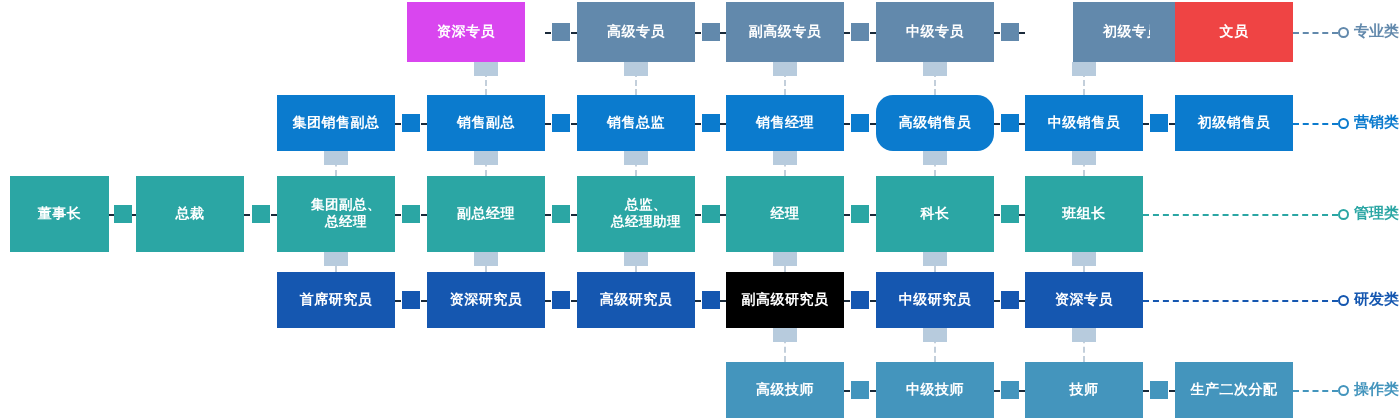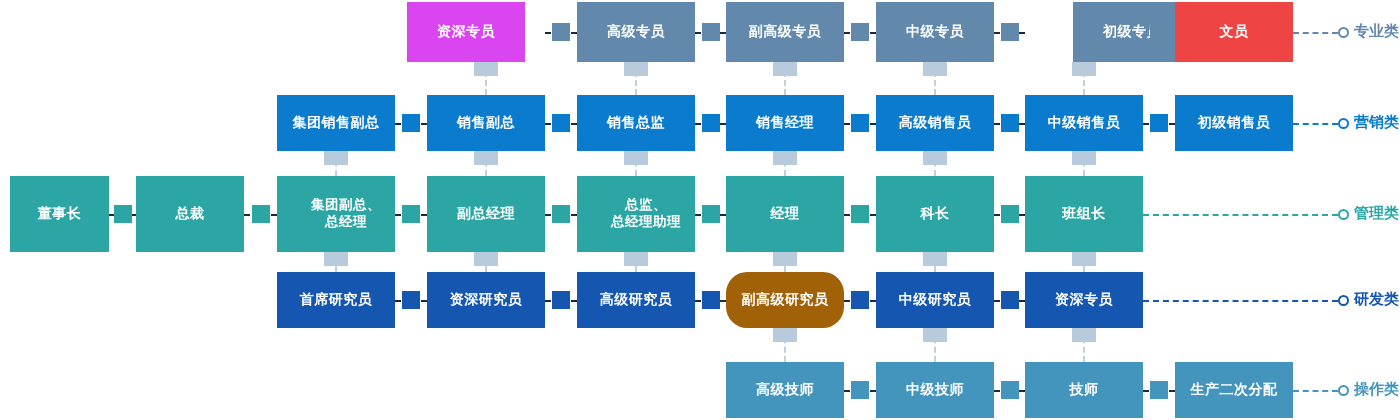--- a/index.html
+++ b/index.html
@@ -145,21 +145,21 @@
     <div class="hline" style="left: 844px; top: 123px; width: 32px; border-top-color: rgb(26, 42, 58);"></div>
     <div class="hconn" style="left: 851px; top: 114px; width: 18px; height: 18px; background: rgb(11, 123, 206);"></div>
     <div class="hline" style="left: 994px; top: 123px; width: 31px; border-top-color: rgb(26, 42, 58);"></div>
     <div class="hconn" style="left: 1000.5px; top: 114px; width: 18px; height: 18px; background: rgb(11, 123, 206);"></div>
     <div class="hline" style="left: 1143px; top: 123px; width: 32px; border-top-color: rgb(26, 42, 58);"></div>
     <div class="hconn" style="left: 1150px; top: 114px; width: 18px; height: 18px; background: rgb(11, 123, 206);"></div>
     <div class="node" style="left: 277px; top: 95px; width: 118px; height: 56px; background: rgb(11, 123, 206); white-space: pre-line;">集团销售副总</div>
     <div class="node" style="left: 427px; top: 95px; width: 118px; height: 56px; background: rgb(11, 123, 206); white-space: pre-line;">销售副总</div>
     <div class="node" style="left: 577px; top: 95px; width: 118px; height: 56px; background: rgb(11, 123, 206); white-space: pre-line;">销售总监</div>
     <div class="node" style="left: 726px; top: 95px; width: 118px; height: 56px; background: rgb(11, 123, 206); white-space: pre-line;">销售经理</div>
-    <div class="node" style="left: 876px; top: 95px; width: 118px; height: 56px; background: rgb(11, 123, 206); white-space: pre-line;">高级销售员</div>
+    <div class="node" style="left: 876px; top: 95px; width: 118px; height: 56px; background: rgb(11, 123, 206); white-space: pre-line; border-radius: 17px;">高级销售员</div>
     <div class="node" style="left: 1025px; top: 95px; width: 118px; height: 56px; background: rgb(11, 123, 206); white-space: pre-line;">中级销售员</div>
     <div class="node" style="left: 1175px; top: 95px; width: 118px; height: 56px; background: rgb(11, 123, 206); white-space: pre-line;">初级销售员</div>
     <div class="legend-line" style="left: 1293px; top: 123px; width: 45px; border-top: 2px dashed rgb(11, 123, 206);"></div>
     <div class="legend-dot" style="left: 1338px; top: 117.5px; border: 2.5px solid rgb(11, 123, 206);"></div>
     <div class="legend-label" style="left: 1354px; top: 113px; color: rgb(11, 123, 206);">营销类</div>
     <div class="hline" style="left: 109px; top: 214px; width: 27px; border-top-color: rgb(26, 42, 58);"></div>
     <div class="hconn" style="left: 113.5px; top: 205px; width: 18px; height: 18px; background: rgb(43, 166, 164);"></div>
     <div class="hline" style="left: 244px; top: 214px; width: 33px; border-top-color: rgb(26, 42, 58);"></div>
     <div class="hconn" style="left: 251.5px; top: 205px; width: 18px; height: 18px; background: rgb(43, 166, 164);"></div>
     <div class="hline" style="left: 395px; top: 214px; width: 32px; border-top-color: rgb(26, 42, 58);"></div>
@@ -191,21 +191,21 @@
     <div class="hconn" style="left: 552px; top: 291px; width: 18px; height: 18px; background: rgb(21, 87, 176);"></div>
     <div class="hline" style="left: 695px; top: 300px; width: 31px; border-top-color: rgb(26, 42, 58);"></div>
     <div class="hconn" style="left: 701.5px; top: 291px; width: 18px; height: 18px; background: rgb(21, 87, 176);"></div>
     <div class="hline" style="left: 844px; top: 300px; width: 32px; border-top-color: rgb(26, 42, 58);"></div>
     <div class="hconn" style="left: 851px; top: 291px; width: 18px; height: 18px; background: rgb(21, 87, 176);"></div>
     <div class="hline" style="left: 994px; top: 300px; width: 31px; border-top-color: rgb(26, 42, 58);"></div>
     <div class="hconn" style="left: 1000.5px; top: 291px; width: 18px; height: 18px; background: rgb(21, 87, 176);"></div>
     <div class="node" style="left: 277px; top: 272px; width: 118px; height: 56px; background: rgb(21, 87, 176); white-space: pre-line;">首席研究员</div>
     <div class="node" style="left: 427px; top: 272px; width: 118px; height: 56px; background: rgb(21, 87, 176); white-space: pre-line;">资深研究员</div>
     <div class="node" style="left: 577px; top: 272px; width: 118px; height: 56px; background: rgb(21, 87, 176); white-space: pre-line;">高级研究员</div>
-    <div class="node" style="left: 726px; top: 272px; width: 118px; height: 56px; background: #a16207; white-space: pre-line; border-radius: 21px;">副高级研究员</div>
+    <div class="node" style="left: 726px; top: 272px; width: 118px; height: 56px; background: #000000; white-space: pre-line;">副高级研究员</div>
     <div class="node" style="left: 876px; top: 272px; width: 118px; height: 56px; background: rgb(21, 87, 176); white-space: pre-line;">中级研究员</div>
     <div class="node" style="left: 1025px; top: 272px; width: 118px; height: 56px; background: rgb(21, 87, 176); white-space: pre-line;">资深专员</div>
     <div class="legend-line" style="left: 1143px; top: 300px; width: 195px; border-top: 2px dashed rgb(21, 87, 176);"></div>
     <div class="legend-dot" style="left: 1338px; top: 294.5px; border: 2.5px solid rgb(21, 87, 176);"></div>
     <div class="legend-label" style="left: 1354px; top: 290px; color: rgb(21, 87, 176);">研发类</div>
     <div class="hline" style="left: 844px; top: 390px; width: 32px; border-top-color: rgb(26, 42, 58);"></div>
     <div class="hconn" style="left: 851px; top: 381px; width: 18px; height: 18px; background: rgb(68, 149, 189);"></div>
     <div class="hline" style="left: 994px; top: 390px; width: 31px; border-top-color: rgb(26, 42, 58);"></div>
     <div class="hconn" style="left: 1000.5px; top: 381px; width: 18px; height: 18px; background: rgb(68, 149, 189);"></div>
     <div class="hline" style="left: 1143px; top: 390px; width: 32px; border-top-color: rgb(26, 42, 58);"></div>

